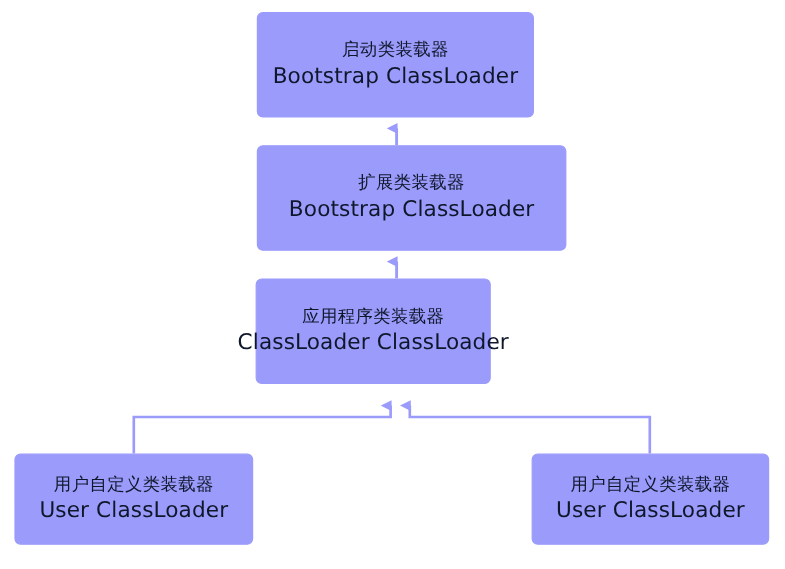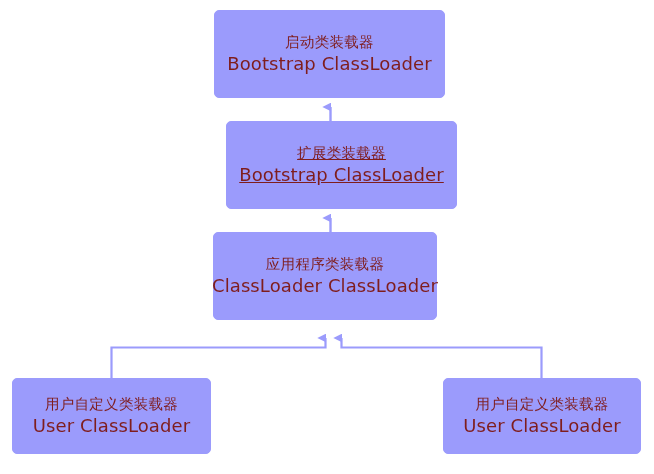--- a/index.html
+++ b/index.html
@@ -28,38 +28,38 @@
   .node-box {
     position: absolute;
     box-sizing: border-box;
     background: #9b9bfc;
     border: 1px solid #9b9bfc;
     border-radius: 5px;
     display: flex;
     flex-direction: column;
     align-items: center;
     justify-content: center;
-    color: #7f1d1d;
+    color: #0f172a;
     text-align: center;
     line-height: 1.30;
   }
   .node-line-cn {
     font-size: 14.5px;
     letter-spacing: 0.3px;
     white-space: nowrap;
   }
   .node-line-en {
     font-size: 18px;
     letter-spacing: 0.1px;
     white-space: nowrap;
   }
   
   #node-bootstrap   { left: 214px; top: 10px;  width: 231px; height: 88px; }
-  #node-extension   { left: 226px; top: 121px; width: 231px; height: 88px; text-decoration: underline; }
-  #node-application { left: 213px; top: 232px; width: 224px; height: 88px; }
+  #node-extension   { left: 214px; top: 121px; width: 258px; height: 88px; }
+  #node-application { left: 213px; top: 232px; width: 196px; height: 88px; }
   #node-user-left   { left: 12px;  top: 378px; width: 199px; height: 76px; }
   #node-user-right  { left: 443px; top: 378px; width: 198px; height: 76px; }
 </style>
 </head>
 <body>
 
 <div id="diagram-root">
 
   <svg id="connector-layer" viewBox="0 0 654 474" width="654" height="474" xmlns="http://www.w3.org/2000/svg">
     <defs>

